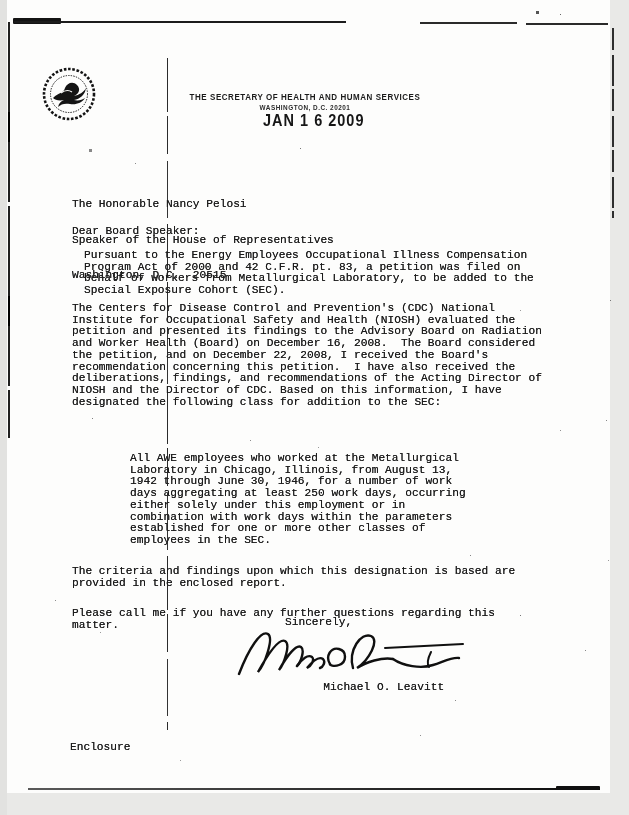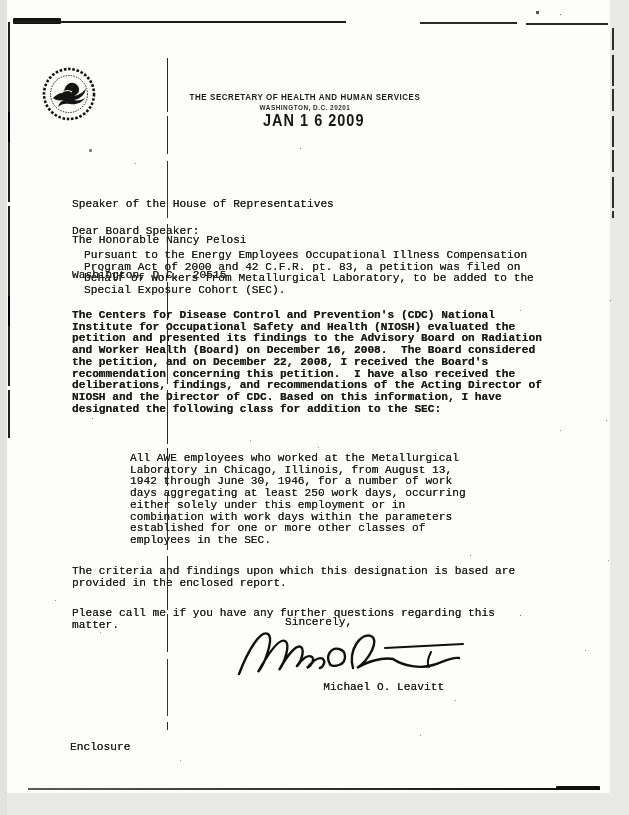--- a/index.html
+++ b/index.html
@@ -67,21 +67,21 @@
   
   .tw{
     font-family:"Liberation Mono","DejaVu Sans Mono",monospace;
     font-size:11.2px;line-height:11.7px;color:#1b1b1b;
     white-space:pre-wrap;position:absolute;
     text-shadow:0 0 .4px #3a3a3a;
   }
   .recipient{left:72px;top:176px;width:70ch;}
   .salutation{left:72px;top:226px;width:70ch;}
   .para-1{left:84px;top:250px;width:70ch;}
-  .para-2{left:72px;top:310px;width:70ch;font-weight:bold;}
+  .para-2{left:72px;top:303px;width:70ch;}
   .quote{left:130px;top:453px;width:50ch;}
   .para-3{left:72px;top:566px;width:70ch;}
   .para-4{left:72px;top:608px;width:70ch;}
   .sincerely{left:285px;top:617px;width:20ch;}
   .typed-name{left:283px;top:682px;width:30ch;text-align:center;}
   .enclosure{left:70px;top:742px;width:20ch;}
   .signature{position:absolute;left:235px;top:624px;width:232px;height:64px;}
 </style>
 </head>
 <body>
@@ -105,22 +105,22 @@
       <circle cx="28" cy="28" r="18.5" fill="none" stroke="#141414" stroke-width="1" stroke-dasharray="1.4 1.2"></circle>
       <path d="M12,32 C18,26 22,28 24,22 C26,17 32,15 36,19 C40,23 38,28 33,30 C38,29 43,26 45,22 C44,29 39,33 33,34 C37,35 41,34 44,32 C41,37 35,39 29,38 C24,37 20,38 17,41 C18,37 20,35 23,34 C18,35 14,34 12,32 Z" fill="#141414"></path>
       <path d="M20,27 C24,24 28,24 31,26" fill="none" stroke="#fdfdfc" stroke-width="1.2"></path>
     </svg>
   </div>
   <div class="lh-title">THE SECRETARY OF HEALTH AND HUMAN SERVICES</div>
   <div class="lh-address">WASHINGTON, D.C. 20201</div>
   <div class="datestamp">JAN 1 6 2009</div>
 
   <div class="tw recipient">
+    <div>The Honorable Nancy Pelosi</div>
     <div>Speaker of the House of Representatives</div>
-    <div>The Honorable Nancy Pelosi</div>
     <div>Washington, D.C.  20515</div>
   </div>
 
   <div class="tw salutation">Dear Board Speaker:</div>
 
   <div class="tw para-1">Pursuant to the Energy Employees Occupational Illness Compensation Program Act of 2000 and 42 C.F.R. pt. 83, a petition was filed on behalf of workers from Metallurgical Laboratory, to be added to the Special Exposure Cohort (SEC).</div>
   <div class="tw para-2">The Centers for Disease Control and Prevention's (CDC) National Institute for Occupational Safety and Health (NIOSH) evaluated the petition and presented its findings to the Advisory Board on Radiation and Worker Health (Board) on December 16, 2008.  The Board considered the petition, and on December 22, 2008, I received the Board's recommendation concerning this petition.  I have also received the deliberations, findings, and recommendations of the Acting Director of NIOSH and the Director of CDC. Based on this information, I have designated the following class for addition to the SEC:</div>
   <div class="tw quote">All AWE employees who worked at the Metallurgical Laboratory in Chicago, Illinois, from August 13, 1942 through June 30, 1946, for a number of work days aggregating at least 250 work days, occurring either solely under this employment or in combination with work days within the parameters established for one or more other classes of employees in the SEC.</div>
   <div class="tw para-3">The criteria and findings upon which this designation is based are provided in the enclosed report.</div>
   <div class="tw para-4">Please call me if you have any further questions regarding this matter.</div>

